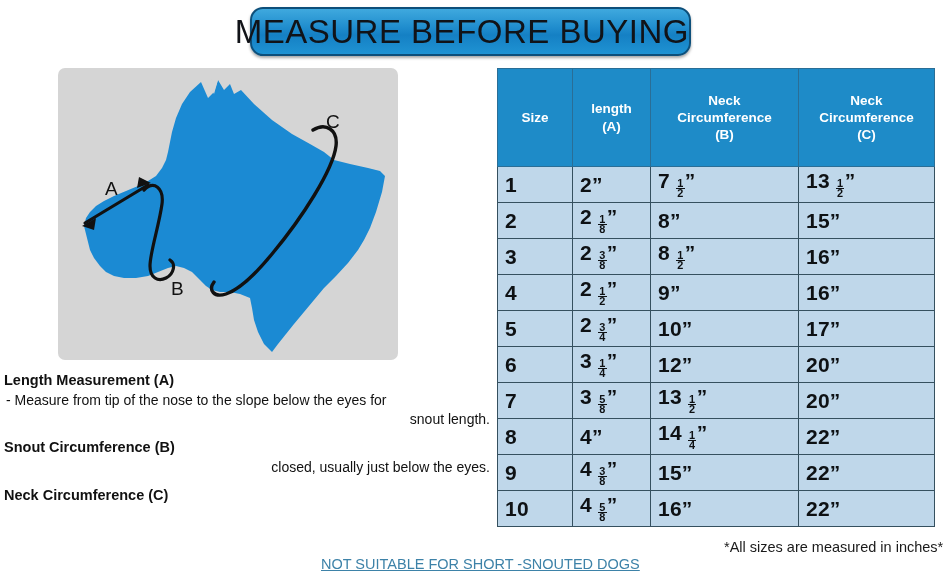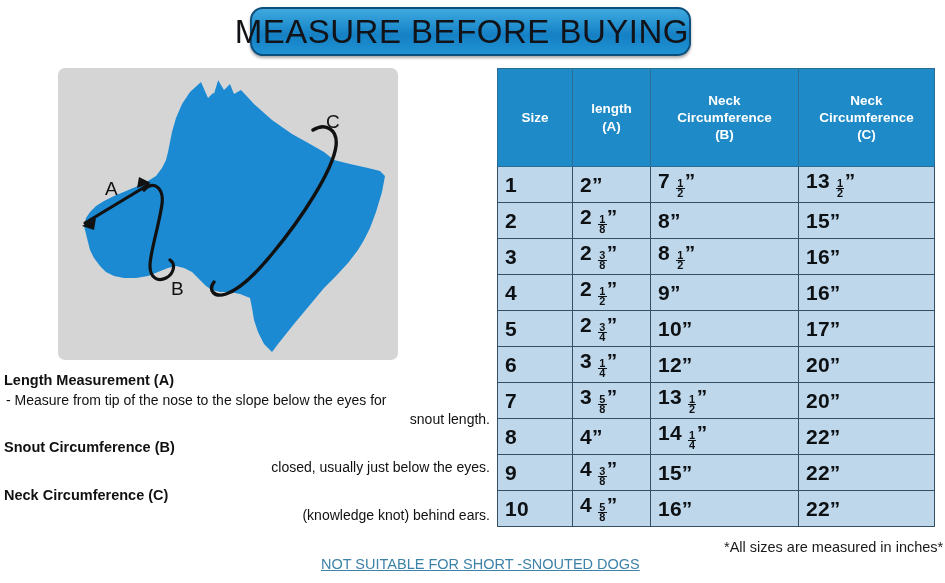--- a/index.html
+++ b/index.html
@@ -209,21 +209,20 @@
   </div>
   <div class="instr-block">
     <div class="instr-head">Snout Circumference (B)</div>
     <div class="instr-body">
       <span class="cont">closed, usually just below the eyes.</span>
     </div>
   </div>
   <div class="instr-block">
     <div class="instr-head">Neck Circumference (C)</div>
     <div class="instr-body">
-      <span class="cont">(knowledge knot) behind ears.</span>
     </div>
   </div>
 </div>
 
 <div id="not-suitable">NOT SUITABLE FOR SHORT -SNOUTED DOGS</div>
 <div id="inches-note">*All sizes are measured in inches*</div>
 
 <table id="size-table">
   <colgroup>
     <col class="col-size">

